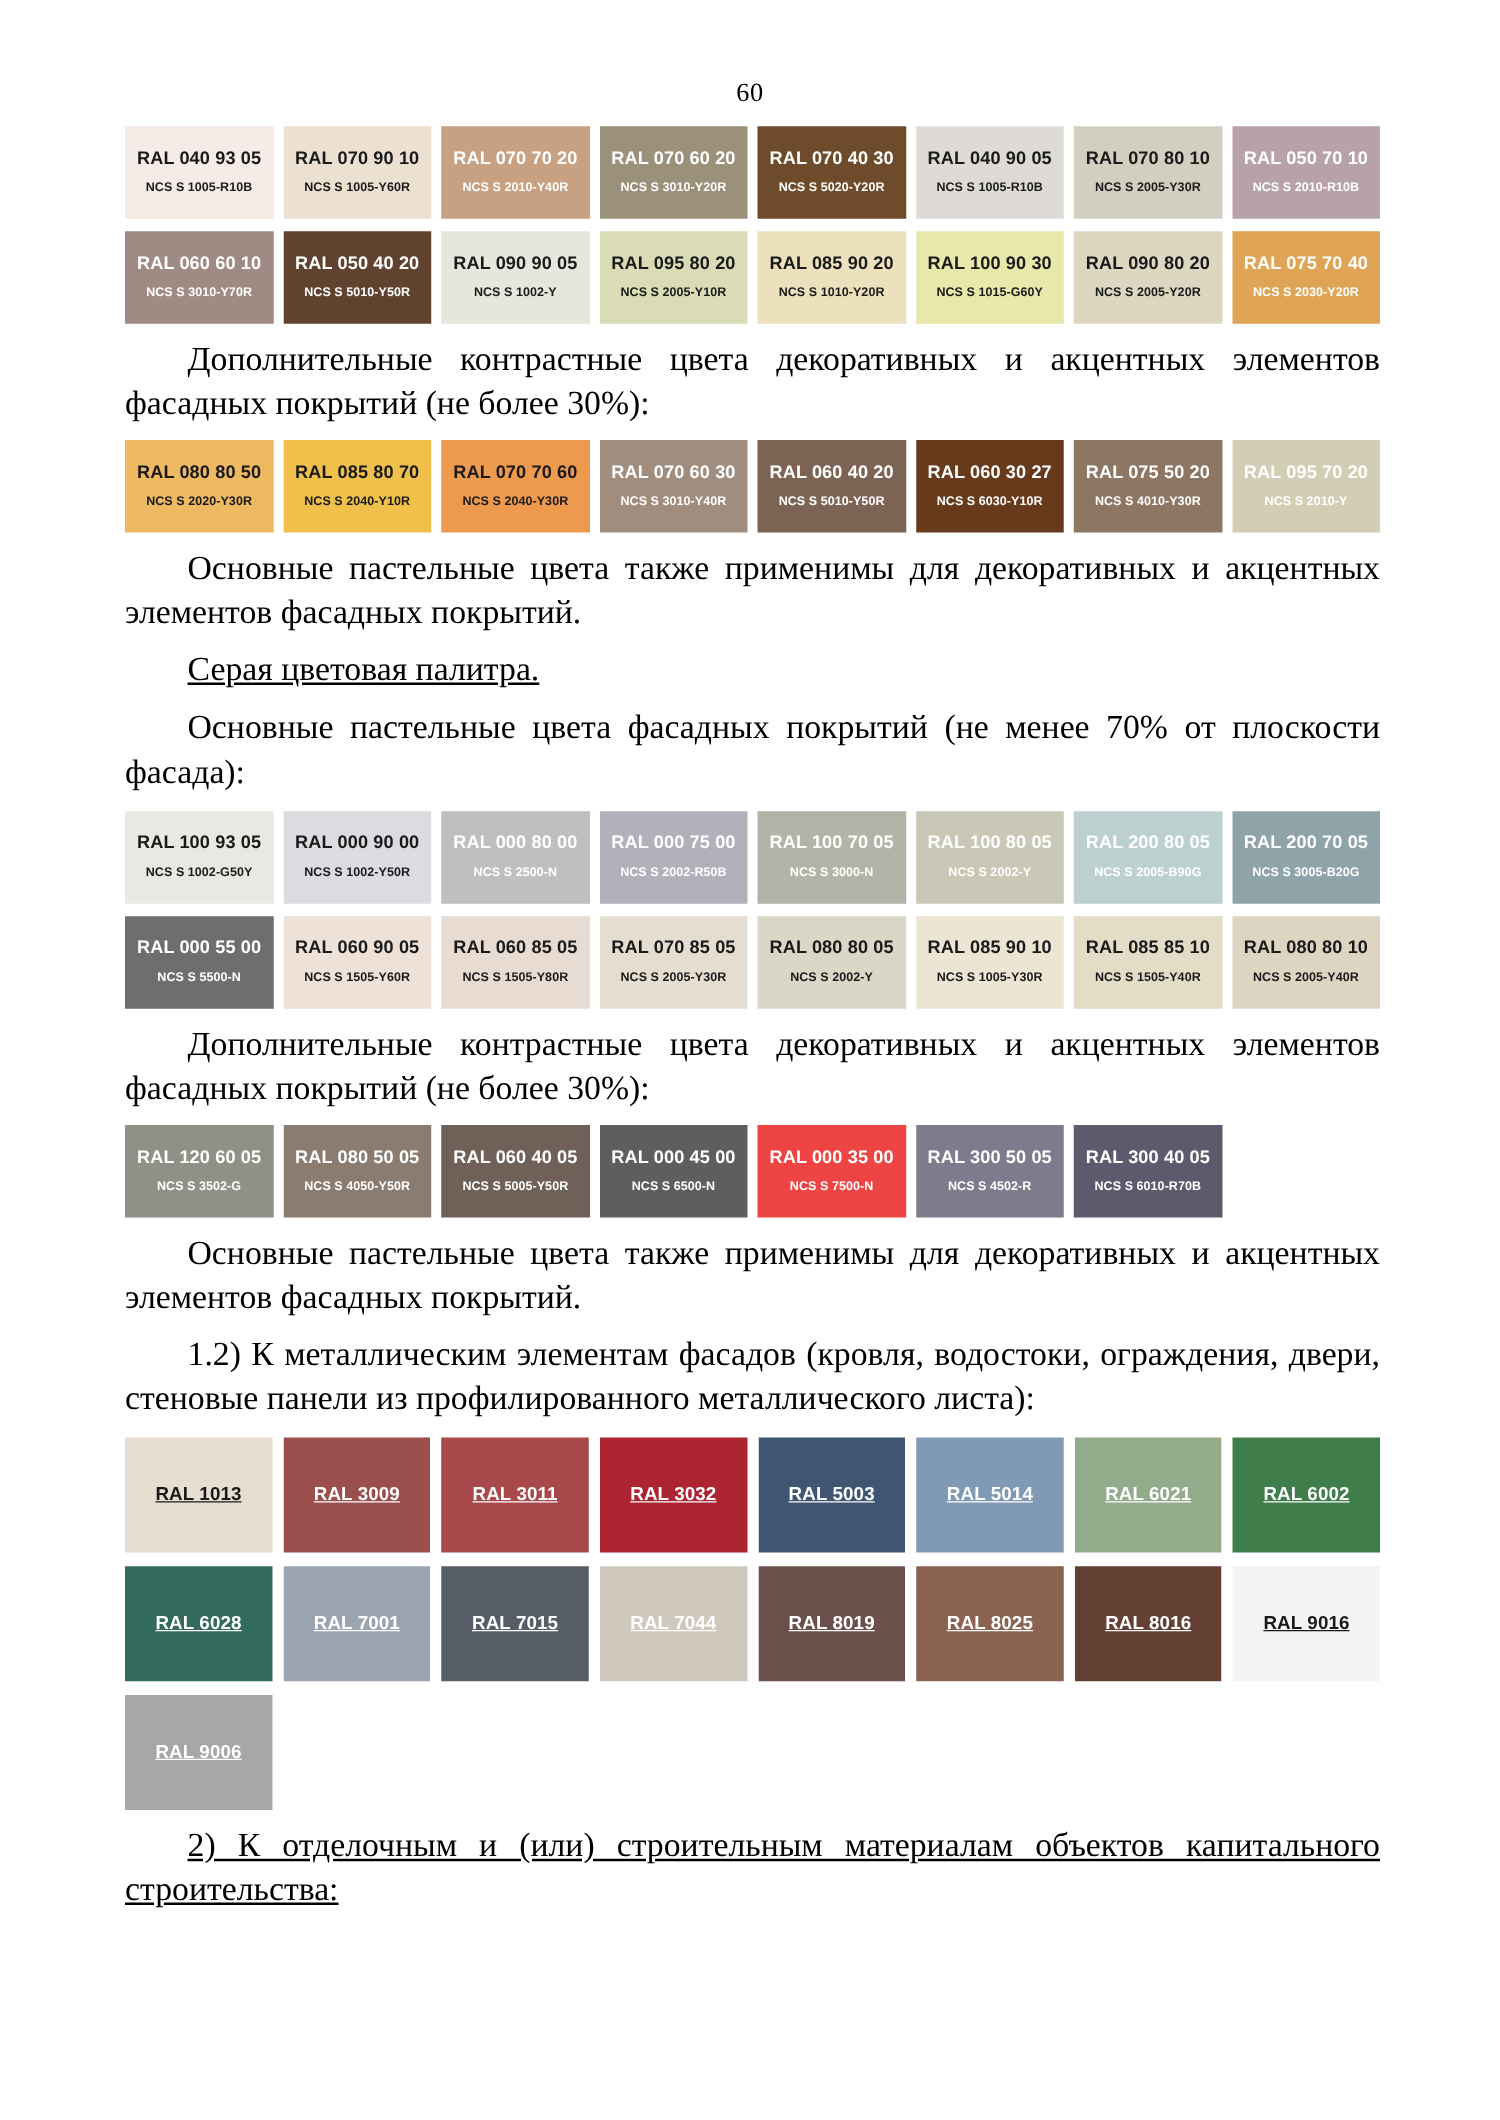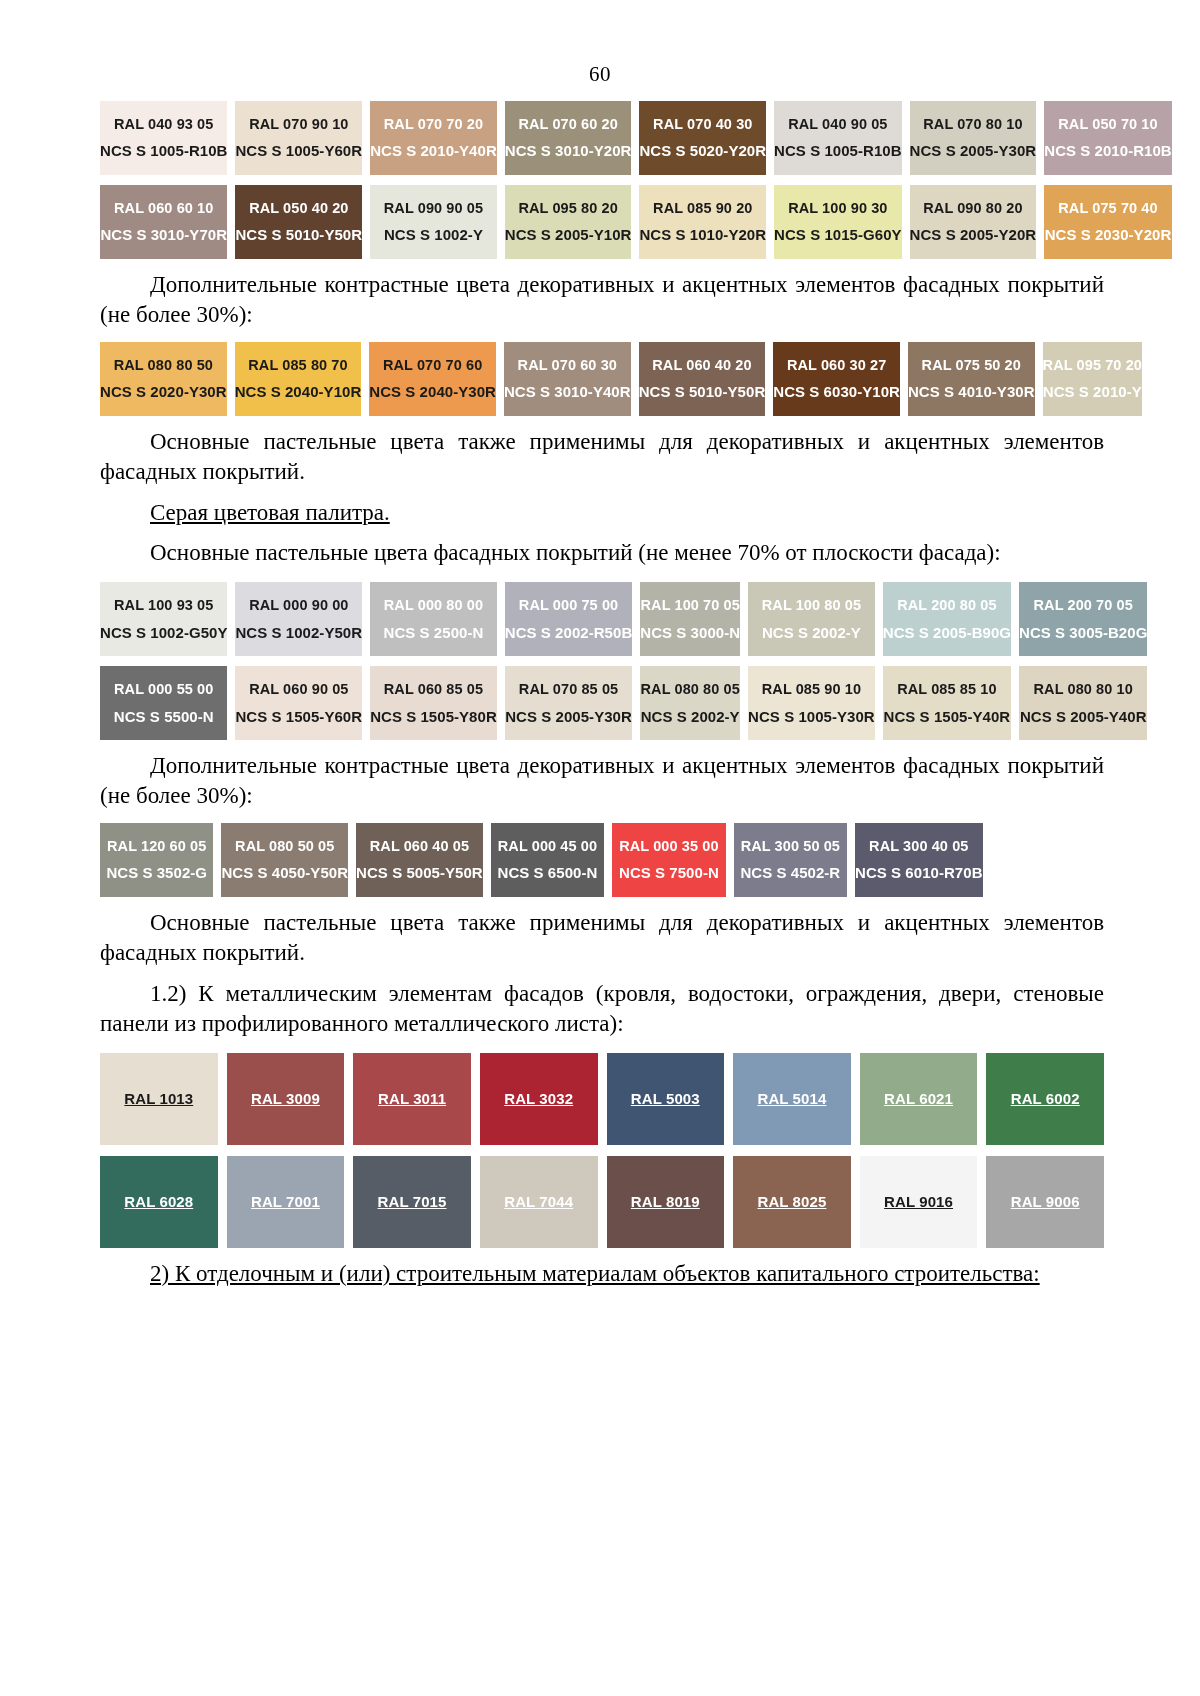--- a/index.html
+++ b/index.html
@@ -26,21 +26,21 @@
     text-align: center;
     font-size: 21px;
     font-family: "Liberation Serif", serif;
     padding-top: 62px;
     letter-spacing: 0.5px;
   }
   .content {
     padding: 0 96px 0 100px;
   }
   p.body-text {
-    font-size: 23px;
+    font-size: 27px;
     line-height: 1.30;
     margin: 0;
     text-align: justify;
     text-indent: 50px;
     font-family: "Liberation Serif", serif;
   }
   p.block {
     margin: 11px 0 0 0;
   }
   .underline { text-decoration: underline; }
@@ -70,21 +70,21 @@
     font-family: "Liberation Sans", sans-serif;
   }
   .swatch .ral {
     font-size: 14.5px;
     font-weight: bold;
     letter-spacing: 0.1px;
     line-height: 1.2;
     white-space: nowrap;
   }
   .swatch .ncs {
-    font-size: 15px;
+    font-size: 10px;
     font-weight: bold;
     margin-top: 9px;
     letter-spacing: 0.05px;
     line-height: 1.2;
     white-space: nowrap;
   }
   .swatch.metal-sw {
     height: 92px;
     justify-content: center;
     text-decoration: underline;
@@ -364,20 +364,23 @@
           </div>
           <div class="swatch metal-sw" style="background: rgb(206, 200, 189); color: rgb(255, 255, 255);">
             <div class="ral">RAL 7044</div>
           </div>
           <div class="swatch metal-sw" style="background: rgb(107, 79, 74); color: rgb(255, 255, 255);">
             <div class="ral">RAL 8019</div>
           </div>
           <div class="swatch metal-sw" style="background: rgb(138, 99, 81); color: rgb(255, 255, 255);">
             <div class="ral">RAL 8025</div>
           </div>
+          <div class="swatch metal-sw" style="background: rgb(100, 63, 51); color: rgb(255, 255, 255);">
+            <div class="ral">RAL 8016</div>
+          </div>
           <div class="swatch metal-sw" style="background: rgb(244, 244, 244); color: rgb(26, 26, 26);">
             <div class="ral">RAL 9016</div>
           </div>
           <div class="swatch metal-sw" style="background: rgb(167, 167, 167); color: rgb(255, 255, 255);">
             <div class="ral">RAL 9006</div>
           </div>
         </div>
     </div>
 
     <p class="body-text block"><span class="underline">2) К отделочным и (или) строительным материалам объектов капитального строительства:</span></p>

